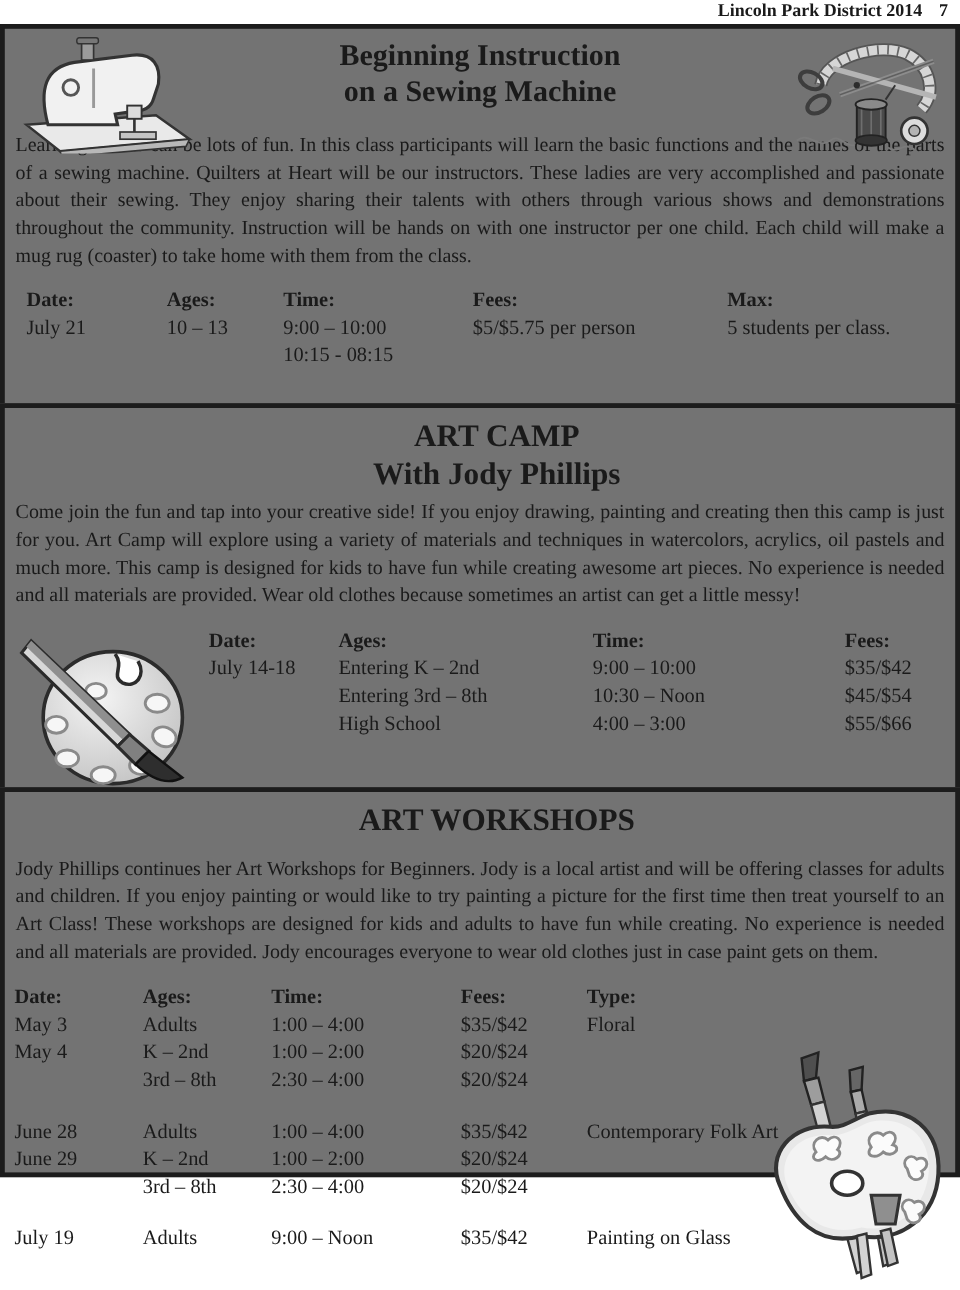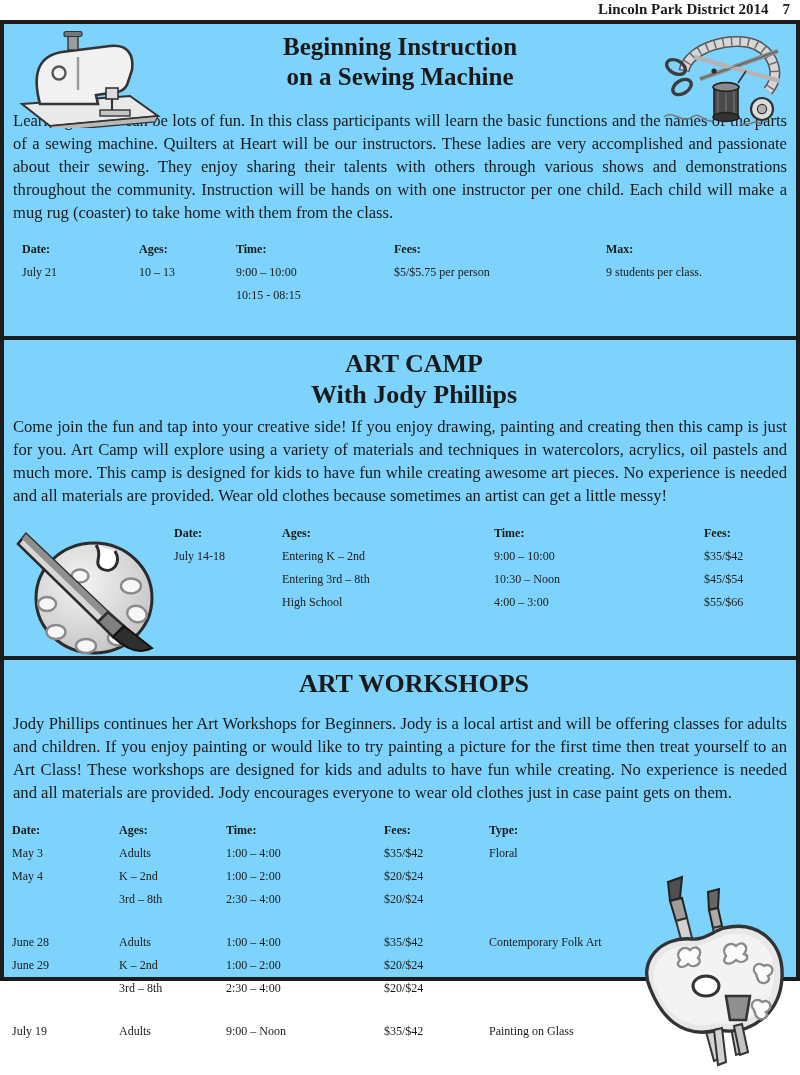--- a/index.html
+++ b/index.html
@@ -22,21 +22,21 @@
     font-size: 15px;
     line-height: 18px;
     font-family: Liberation Serif, serif;
   }
   .page-header .page-num { margin-left: 14px; }
 
   
   .box {
     position: relative;
     border: 4px solid #1c1c1c;
-    background: #7dd3fc;
+    background: #737373;
     width: 800px;
   }
   .box + .box { margin-top: -4px; }
   #box-sewing    { height: 320px; }
   #box-artcamp   { height: 324px; }
   #box-workshops { height: 325px; }
 
   h1.sec-title {
     text-align: center;
     font-size: 25px;
@@ -59,21 +59,21 @@
 
   
   .clipart { position: absolute; }
   .clipart svg { display: block; }
   #sewing-machine-art { left: 8px;  top: 6px;  width: 152px; height: 98px; }
   #sewing-notions-art { right: 8px; top: 5px;  width: 132px; height: 102px; }
   #palette-brush-art  { left: 6px;  top: 186px; width: 152px; height: 132px; }
   #palette-brushes-art{ right: 6px; top: 208px; width: 168px; height: 200px; }
 
   
-  .tbl { font-size: 12px; line-height: 23px; white-space: nowrap; }
+  .tbl { font-size: 17px; line-height: 23px; white-space: nowrap; }
   .tbl .hdr { font-weight: bold; }
   .row { display: grid; }
   #tbl-sewing { margin-top: 14px; padding-left: 18px; }
   #tbl-sewing .row { grid-template-columns: 117px 97px 158px 212px 1fr; }
   #tbl-artcamp { margin-top: 15px; margin-left: 170px; }
   #tbl-artcamp .row { grid-template-columns: 108px 212px 210px 1fr; }
   #tbl-workshops { margin-top: 15px; padding-left: 8px; }
   #tbl-workshops .row { grid-template-columns: 107px 107px 158px 105px 1fr; }
   .spacer-row { height: 20px; }
 </style>
@@ -140,21 +140,21 @@
         <span>Ages:</span>
         <span>Time:</span>
         <span>Fees:</span>
         <span>Max:</span>
       </div>
       <div class="row">
         <span>July 21</span>
         <span>10 – 13</span>
         <span>9:00 – 10:00</span>
         <span>$5/$5.75 per person</span>
-        <span>9 students per class.</span>
+        <span>5 students per class.</span>
       </div>
       <div class="row">
         <span></span>
         <span></span>
         <span>10:15 - 08:15</span>
         <span></span>
         <span></span>
       </div>
     </div>
   </section>

